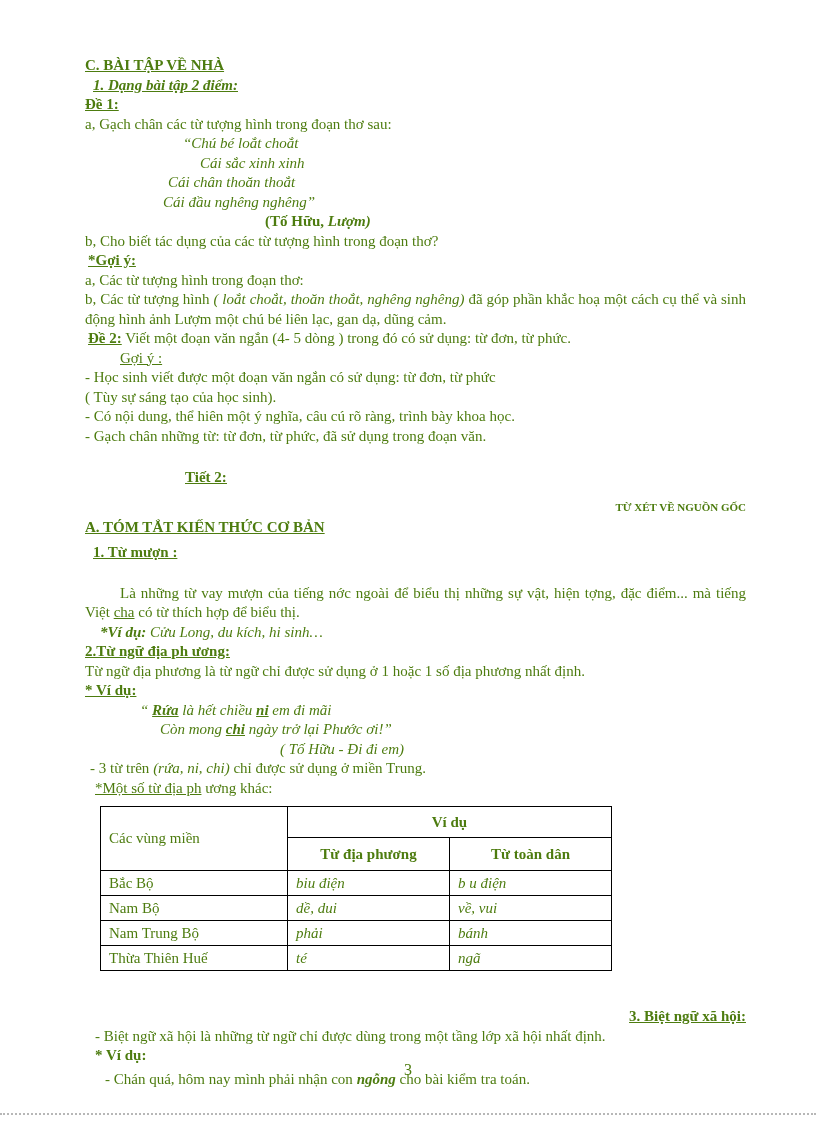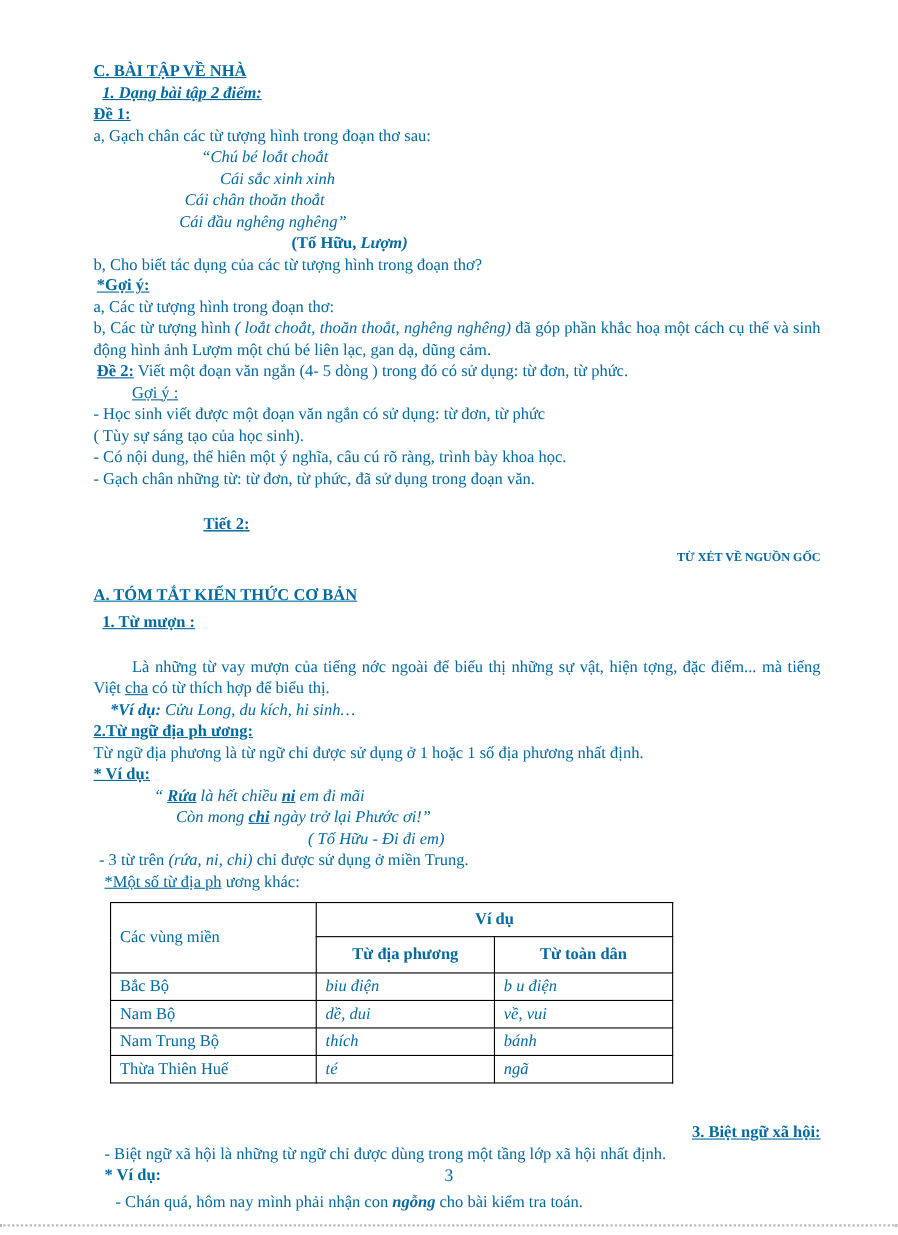--- a/index.html
+++ b/index.html
@@ -2,21 +2,21 @@
 <html><head>
 <meta charset="utf-8">
 <style>
   html,body{margin:0;padding:0;background:#ffffff;}
   .page{
     position:relative;
     width:816px;height:1123px;
     background:#ffffff;
     font-family:"Liberation Serif","DejaVu Serif",serif;
     font-size:15px;
-    color:#0369a1;
+    color:#4d7c0f;
     overflow:hidden;
   }
   .content{
     position:absolute;
     top:56px;left:85px;right:70px;
   }
   p{margin:0;padding:0;line-height:19.5px;}
   .b{font-weight:bold;}
   .i{font-style:italic;}
   .u{text-decoration:underline;}
@@ -31,21 +31,21 @@
   .ind55{padding-left:55px;}
   .ind75{padding-left:75px;}
   .ind78{padding-left:78px;}
   .ind83{padding-left:83px;}
   .ind98{padding-left:98px;}
   .ind100{padding-left:100px;text-decoration:underline;}
   .ind115{padding-left:115px;}
   .ind180{padding-left:180px;}
   .ind195{padding-left:195px;}
   .mt22{margin-top:22px;}
-  .mt14{margin-top:14px;}
+  .mt14{margin-top:0;}
   .mt6{margin-top:6px;}
   .mt4{margin-top:4px;}
   .mt24{margin-top:36px;text-align:right;}
   .lesson-title{
     text-align:right;
     font-weight:bold;
     font-size:11px;
     margin-top:8px;
     line-height:22px;
   }
@@ -148,21 +148,21 @@
         <td class="i">biu điện</td>
         <td class="i">b u điện</td>
       </tr>
       <tr class="drow">
         <td>Nam Bộ</td>
         <td class="i">dề, dui</td>
         <td class="i">về, vui</td>
       </tr>
       <tr class="drow">
         <td>Nam Trung Bộ</td>
-        <td class="i">thích</td>
+        <td class="i">phải</td>
         <td class="i">bánh</td>
       </tr>
       <tr class="drow">
         <td>Thừa Thiên Huế</td>
         <td class="i">té</td>
         <td class="i">ngã</td>
       </tr>
     </tbody>
       </table>
 

